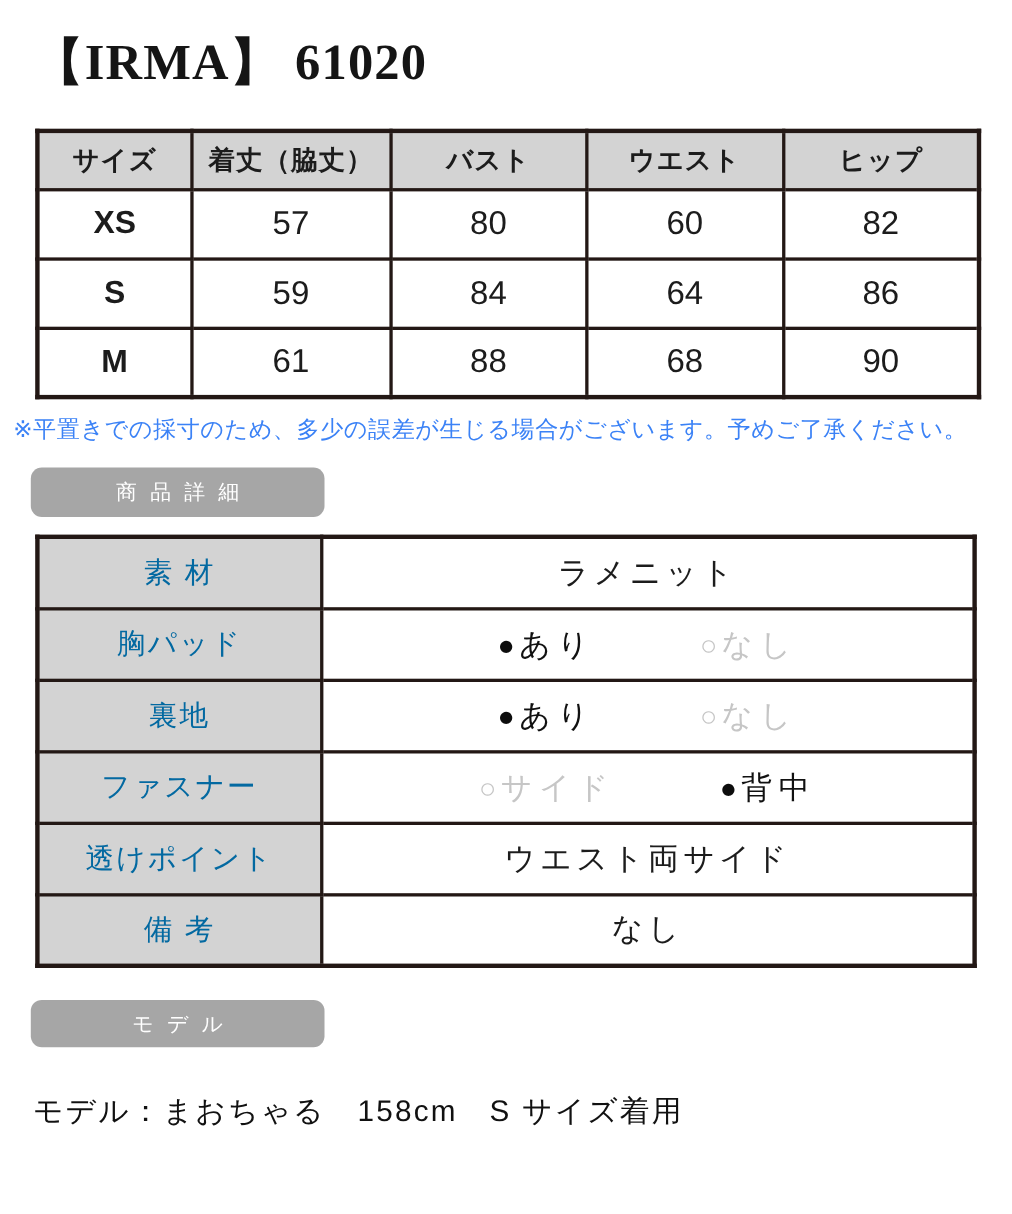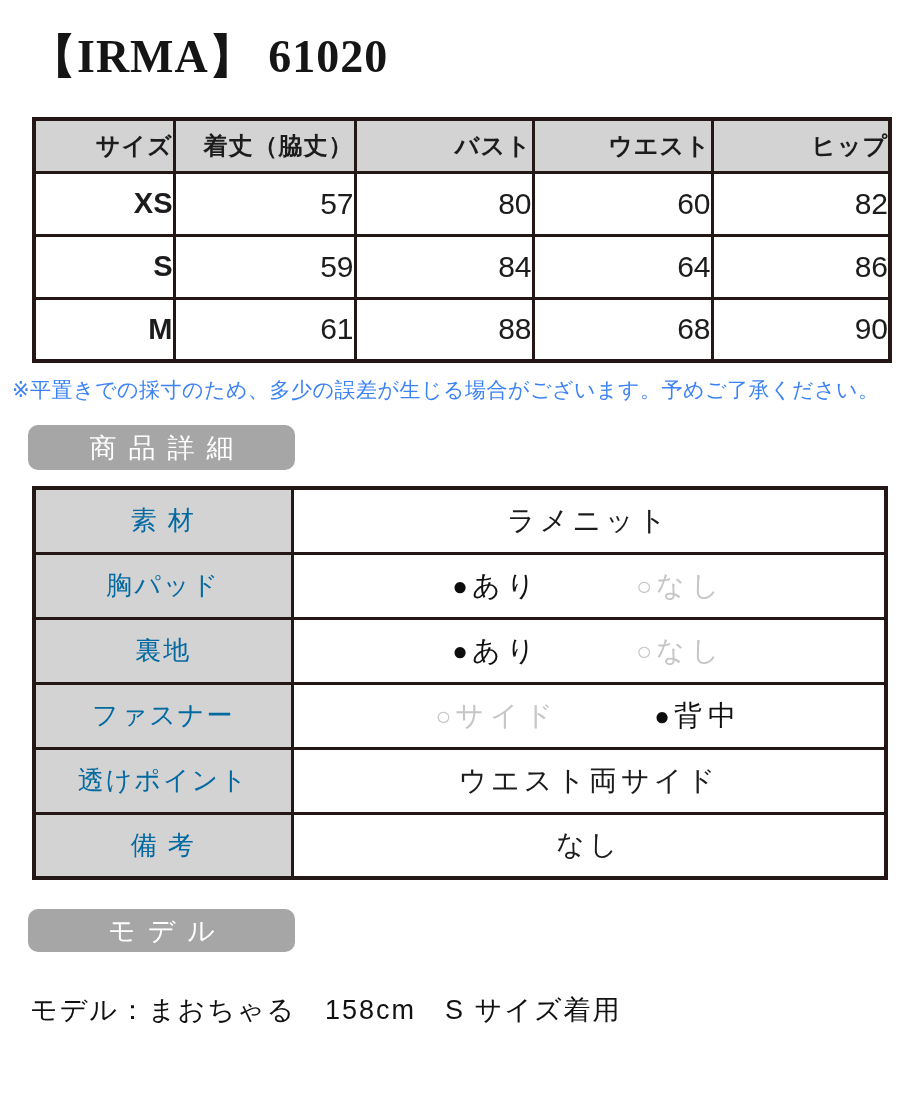--- a/index.html
+++ b/index.html
@@ -32,21 +32,21 @@
   
   table{border-collapse:collapse;}
   .size-table{
     margin:29px 0 0 32px;
     width:856px;
     table-layout:fixed;
     border:4px solid var(--border);
   }
   .size-table th,.size-table td{
     border:3px solid var(--border);
-    text-align:right;
+    text-align:center;
     vertical-align:middle;
   }
   .size-table thead th{
     background:var(--cell-gray);
     height:53px;
     font-size:24px;
     font-weight:600;
     letter-spacing:1px;
   }
   .size-table tbody td{
@@ -71,21 +71,21 @@
   }
 
   
   .badge{
     margin:21px 0 0 28px;
     width:267px;height:45px;
     background:var(--badge-gray);
     border-radius:10px;
     display:flex;align-items:center;justify-content:center;
     color:#ffffff;
-    font-size:27px;
+    font-size:19px;
     letter-spacing:12px;
     text-indent:12px;
   }
   .badge.model{margin-top:29px;height:43px;justify-content:center;}
 
   
   .details-table{
     margin:16px 0 0 32px;
     width:856px;
     table-layout:fixed;

